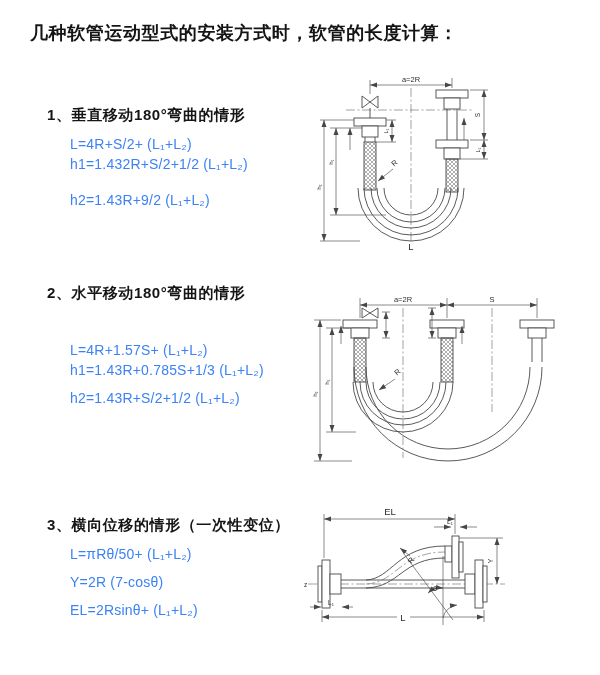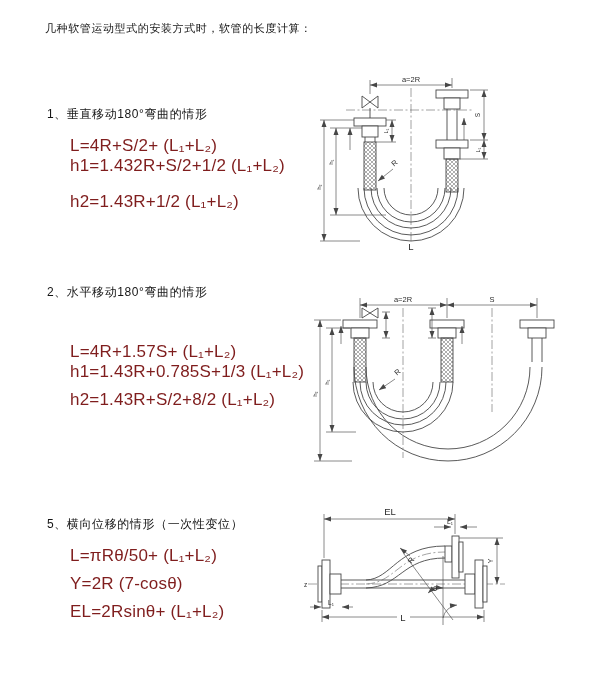--- a/index.html
+++ b/index.html
@@ -4,28 +4,28 @@
 <style>
   html,body{margin:0;padding:0;}
   body{
     width:600px;height:675px;position:relative;overflow:hidden;
     background:#ffffff;
     font-family:"Liberation Sans","DejaVu Sans",sans-serif;
     color:#151515;
   }
   .abs{position:absolute;}
   .title{
-    left:45px;top:21px;font-size:11px;font-weight:normal;
+    left:30px;top:21px;font-size:18px;font-weight:bold;
     letter-spacing:.6px;white-space:nowrap;
   }
   .sec-h{
-    font-size:12px;font-weight:normal;letter-spacing:.6px;white-space:nowrap;
+    font-size:15px;font-weight:bold;letter-spacing:.6px;white-space:nowrap;
   }
   .formula{
-    font-size:17px;letter-spacing:.2px;white-space:nowrap;color:#7f1d1d;
+    font-size:14px;letter-spacing:.2px;white-space:nowrap;color:#3b82f6;
   }
   svg{overflow:visible;}
   .s{stroke:#474747;stroke-width:.9;fill:none;}
   .sf{stroke:#474747;stroke-width:.9;fill:#ffffff;}
   .sbA{stroke:#474747;stroke-width:.9;fill:url(#hA);}
   .sbB{stroke:#474747;stroke-width:.9;fill:url(#hB);}
   .d{stroke:#4a4a4a;stroke-width:.65;fill:none;}
   .cl{stroke:#565656;stroke-width:.55;fill:none;stroke-dasharray:9 2.5 2 2.5;}
   text{fill:#2c2c2c;font-family:"Liberation Sans","DejaVu Sans",sans-serif;}
   .lb5{font-size:5.5px;}
@@ -34,28 +34,28 @@
   .lb9{font-size:9.5px;}
 </style>
 </head>
 <body>
 
 <div class="abs title">几种软管运动型式的安装方式时，软管的长度计算：</div>
 
 <div class="abs sec-h" style="left:47px;top:106px">1、垂直移动180°弯曲的情形</div>
 <div class="abs formula" style="left:70px;top:136px">L=4R+S/2+ (L₁+L₂)</div>
 <div class="abs formula" style="left:70px;top:156px">h1=1.432R+S/2+1/2 (L₁+L₂)</div>
-<div class="abs formula" style="left:70px;top:192px">h2=1.43R+1/2 (L₁+L₂)</div>
+<div class="abs formula" style="left:70px;top:192px">h2=1.43R+9/2 (L₁+L₂)</div>
 
 <div class="abs sec-h" style="left:47px;top:284px">2、水平移动180°弯曲的情形</div>
 <div class="abs formula" style="left:70px;top:342px">L=4R+1.57S+ (L₁+L₂)</div>
 <div class="abs formula" style="left:70px;top:362px">h1=1.43R+0.785S+1/3 (L₁+L₂)</div>
-<div class="abs formula" style="left:70px;top:390px">h2=1.43R+S/2+8/2 (L₁+L₂)</div>
-
-<div class="abs sec-h" style="left:47px;top:516px">5、横向位移的情形（一次性变位）</div>
+<div class="abs formula" style="left:70px;top:390px">h2=1.43R+S/2+1/2 (L₁+L₂)</div>
+
+<div class="abs sec-h" style="left:47px;top:516px">3、横向位移的情形（一次性变位）</div>
 <div class="abs formula" style="left:70px;top:546px">L=πRθ/50+ (L₁+L₂)</div>
 <div class="abs formula" style="left:70px;top:574px">Y=2R (7-cosθ)</div>
 <div class="abs formula" style="left:70px;top:602px">EL=2Rsinθ+ (L₁+L₂)</div>
 
 <svg class="abs" style="left:316px;top:62px" width="272" height="192" viewBox="0 0 272 192">
   <defs>
     <pattern id="hA" width="4" height="4" patternUnits="userSpaceOnUse">
       <path d="M0,4 L4,0 M0,0 L4,4" stroke="#6a6a6a" stroke-width="0.55"></path>
     </pattern>
     <marker id="aE1" markerUnits="userSpaceOnUse" markerWidth="8" markerHeight="6" viewBox="0 0 8 6" refX="7.5" refY="3" orient="auto">

